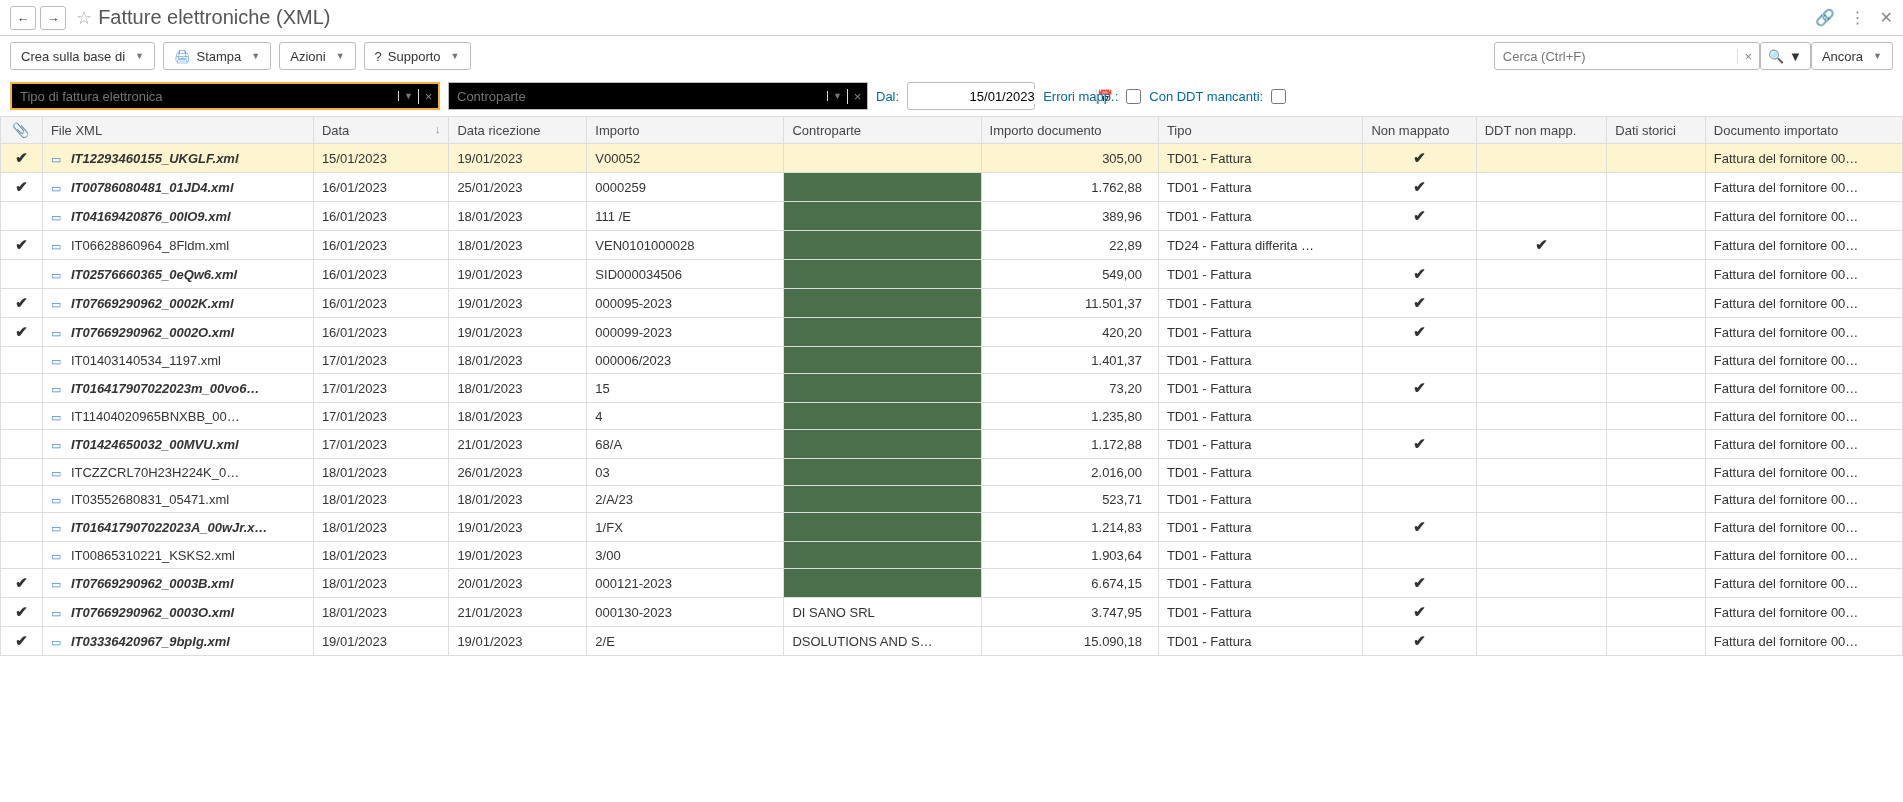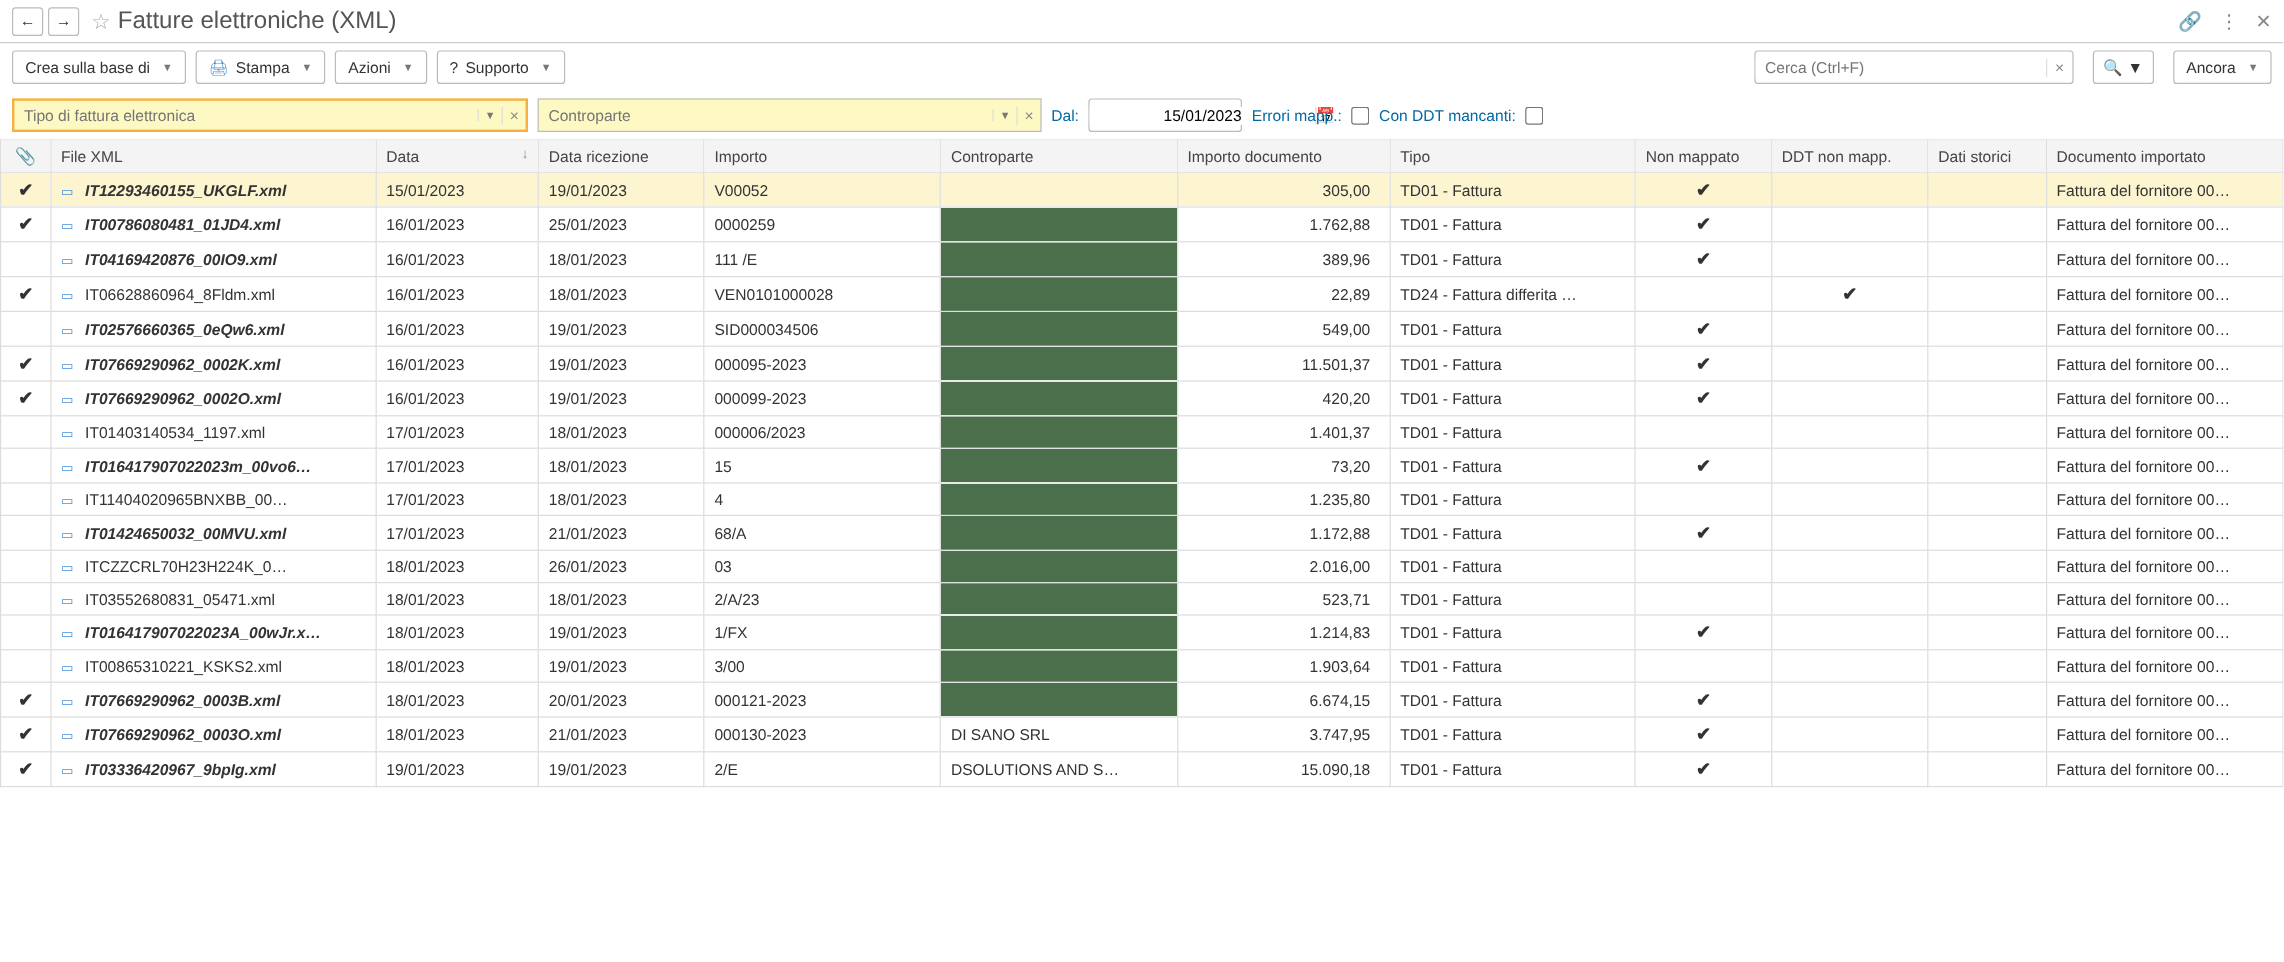--- a/index.html
+++ b/index.html
@@ -22,36 +22,36 @@
   .toolbar {
     display: flex; padding: 6px 10px; gap: 8px; height: 40px;
   }
   .tool-btn {
     border: 1px solid #bbb; background: #fff; border-radius: 3px; padding: 4px 10px;
     display: inline-flex; align-items: center; gap: 6px; height: 28px; cursor: pointer;
     color: #333;
   }
   .tool-btn .caret { font-size: 9px; color: #777; margin-left: 4px; }
   .printer-icon { color: #4a90d9; }
-  .toolbar-right { margin-left: auto; display: flex; gap: 16px; align-items: center; }
+  .toolbar-right { margin-left: auto; display: flex; gap: 0; align-items: center; }
   .search-box {
     display: flex; align-items: center; border: 1px solid #bbb; border-radius: 3px;
     width: 266px; height: 28px;
   }
   .search-box input { flex: 1; border: none; outline: none; padding: 0 8px; font-size: 13px; color: #888; }
   .search-box .clear { width: 22px; text-align: center; border-left: 1px solid #ddd; color: #888; cursor: pointer; }
   .icon-btn { border: 1px solid #bbb; border-radius: 3px; height: 28px; padding: 0 8px;
     display: inline-flex; align-items: center; cursor: pointer; gap: 4px; }
 
   .filterbar {
     display: flex; align-items: center; padding: 4px 10px; gap: 8px; height: 40px;
   }
   .filter-combo {
     display: flex; align-items: center; border: 1px solid #bbb; border-radius: 0;
-    height: 28px; background: #fef9c3;
+    height: 28px; background: #000000;
   }
   .filter-combo.focused { border: 2px solid #f5b041; }
   .filter-combo input { flex: 1; border: none; outline: none; padding: 0 8px; font-size: 13px; color: #888; background: transparent; }
   .filter-combo .drop { width: 20px; text-align: center; border-left: 1px solid #ddd; color: #777; cursor: pointer; font-size: 9px; }
   .filter-combo .clear { width: 20px; text-align: center; border-left: 1px solid #ddd; color: #888; cursor: pointer; }
   .filterbar label { color: #0369a1; }
   .date-box {
     display: flex; align-items: center; border: 1px solid #bbb; border-radius: 3px;
     height: 28px; width: 128px;
   }

